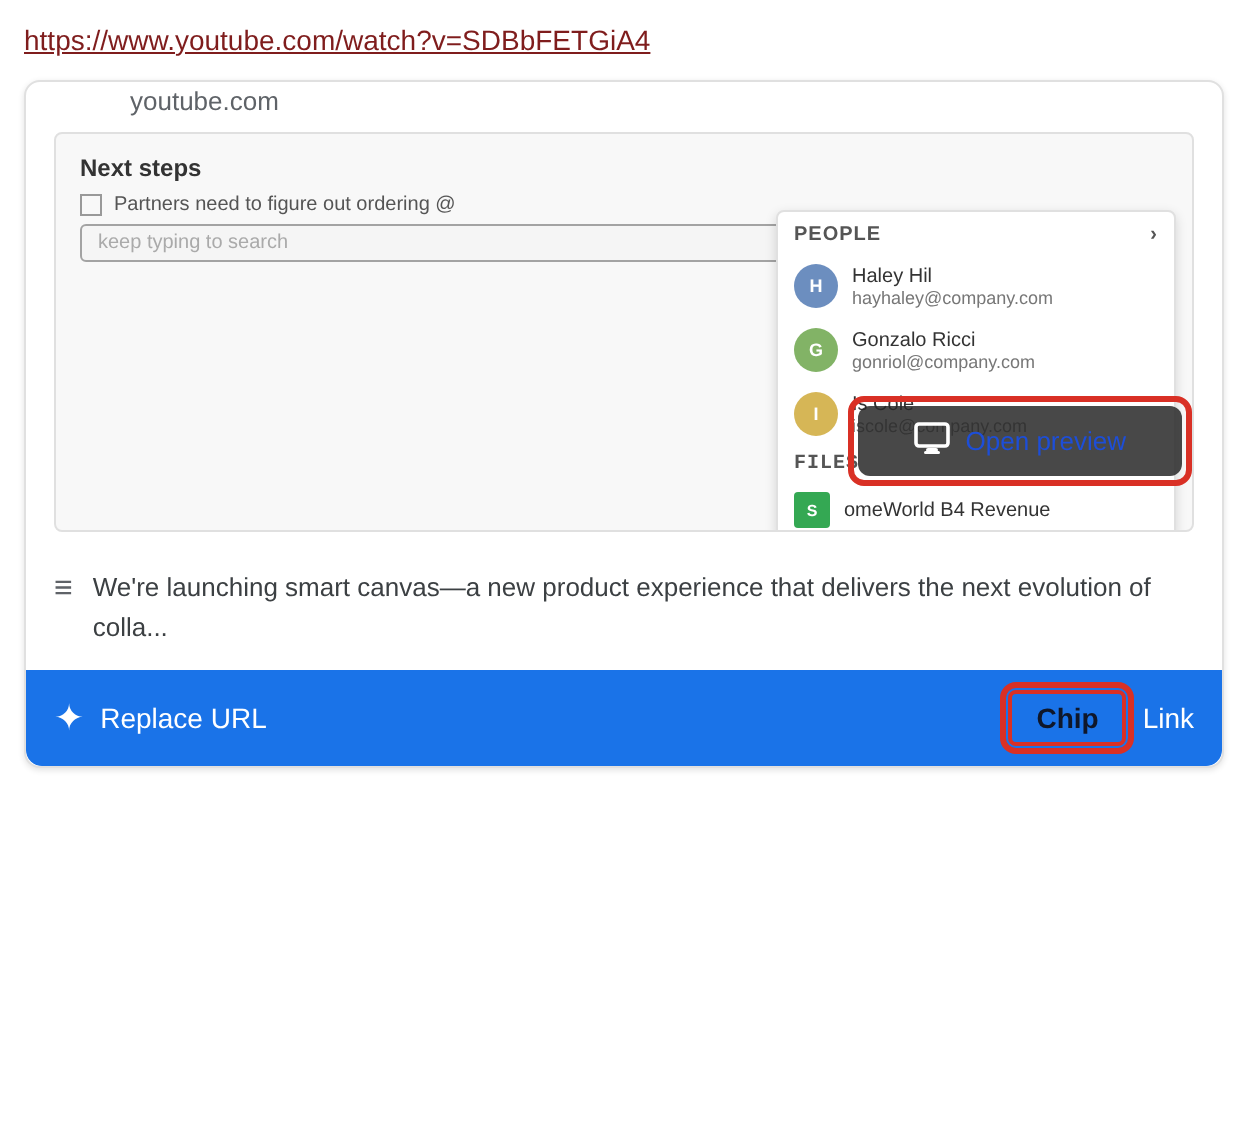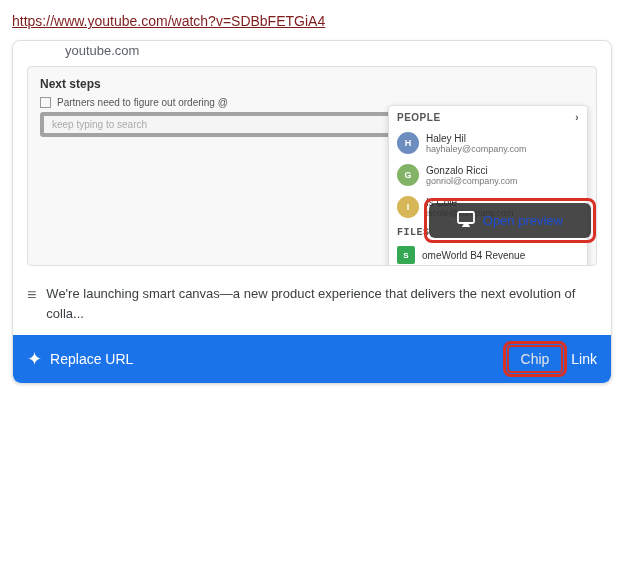--- a/index.html
+++ b/index.html
@@ -302,23 +302,23 @@
       cursor: pointer;
       flex: 1;
     }
 
     .sparkle-icon {
       font-size: 18px;
       color: white;
     }
 
     .chip-btn {
-      color: #e5e5e5;
+      color: #0f172a;
       font-size: 14px;
-      font-weight: 400;
+      font-weight: 700;
       background: none;
       border: 2px solid #d93025;
       border-radius: 4px;
       padding: 4px 12px;
       cursor: pointer;
       outline: 3px solid #d93025;
       outline-offset: 1px;
     }
 
     .link-btn {
@@ -327,21 +327,21 @@
       font-weight: 500;
       background: none;
       border: none;
       cursor: pointer;
     }
 
     .search-input-fake {
       font-size: 10px;
       color: #aaa;
       background: #f5f5f5;
-      border: 4px solid #a3a3a3;
+      border: 1px solid #a3a3a3;
       border-radius: 3px;
       padding: 3px 8px;
       width: 100%;
       margin-bottom: 5px;
     }
   </style>
 </head>
 <body>
 
 <div class="url-bar">

